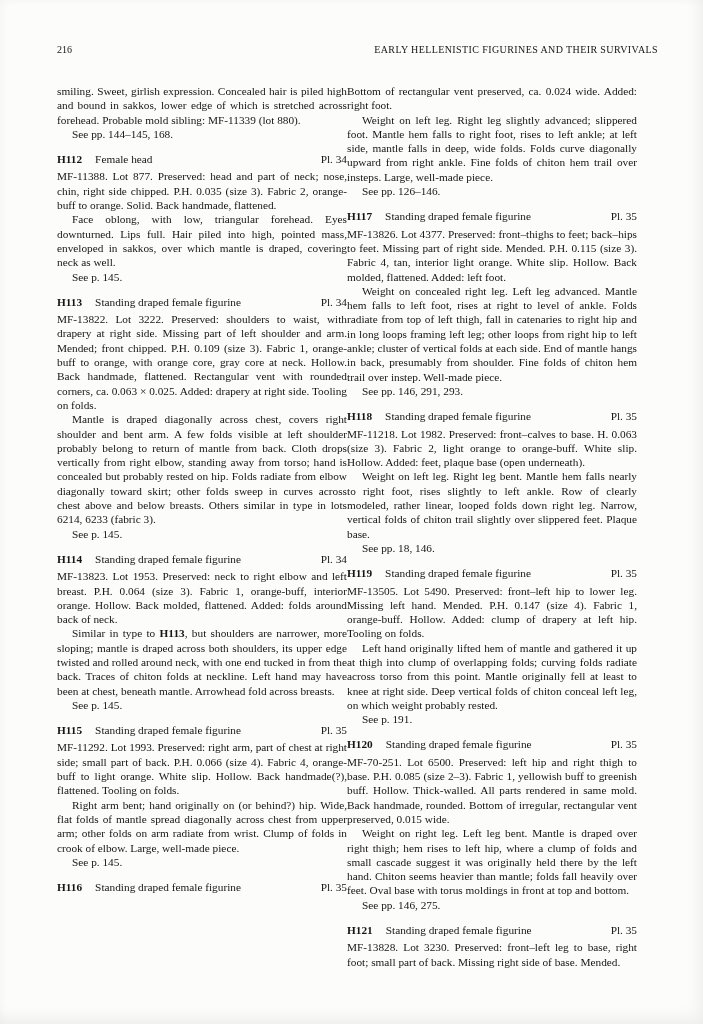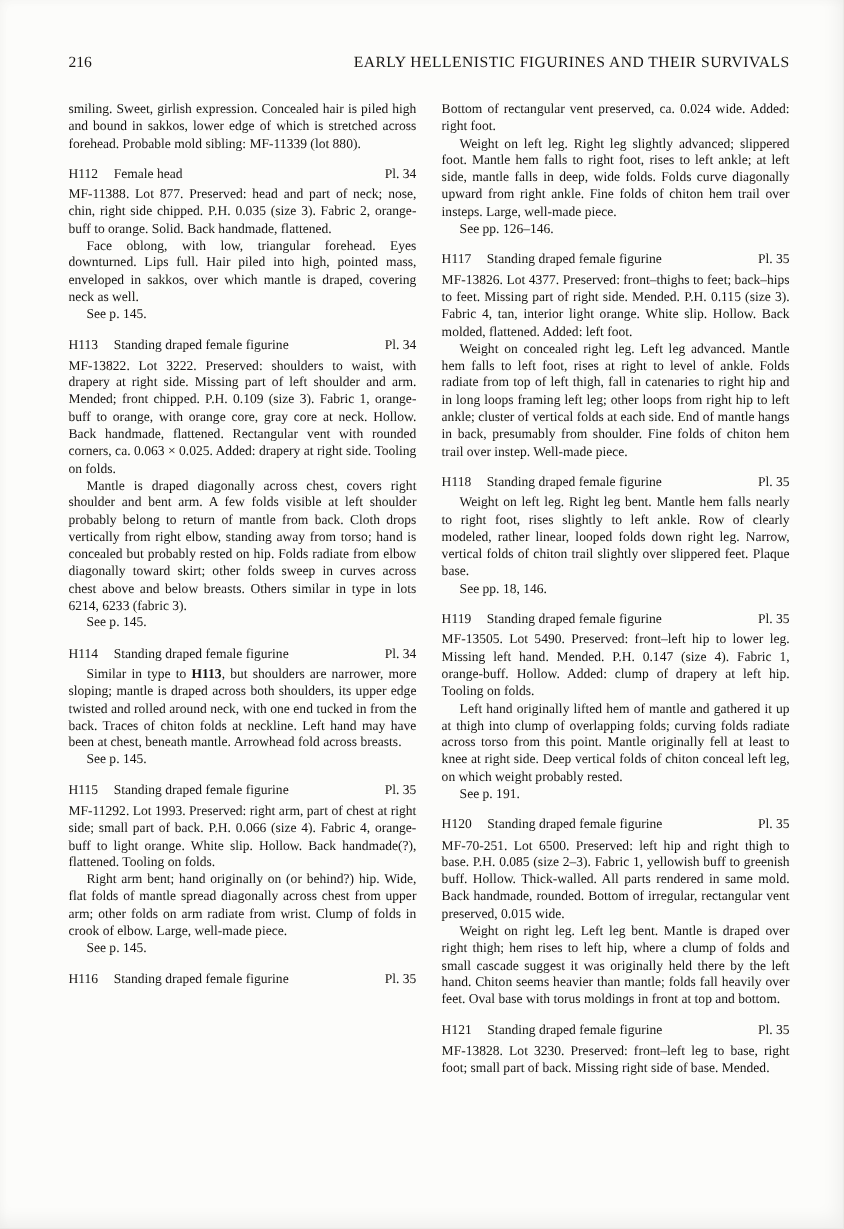--- a/index.html
+++ b/index.html
@@ -16,71 +16,71 @@
     background: #fcfcfa;
     box-shadow: inset -5px -7px 14px rgba(0,0,0,0.05), inset 2px 2px 8px rgba(0,0,0,0.02);
     color: #171513;
     overflow: hidden;
     box-sizing: border-box;
   }
   .running-header {
     position: relative;
     margin: 44px 45px 0 57px;
     height: 18px;
-    font-size: 13px;
+    font-size: 10px;
   }
   .page-num {
     position: absolute;
     left: 0;
     top: 0;
   }
   .running-head {
     display: block;
     text-align: right;
     letter-spacing: 0.4px;
   }
   .columns {
     display: flex;
-    gap: 21px;
     margin: 22px 45px 0 57px;
   }
   .col {
     width: 290px;
     font-size: 11.3px;
     line-height: 14.3px;
     text-align: justify;
   }
   .col p { margin: 0; }
   p.indent { text-indent: 15px; }
   p.see { text-indent: 15px; }
   .entry { margin-top: 11px; }
   .entry-head {
     display: flex;
     align-items: baseline;
     margin-bottom: 3px;
     text-align: left;
   }
-  .eid { font-weight: normal; margin-right: 13px; }
+  .eid { font-weight: bold; margin-right: 13px; }
   .eplate { margin-left: auto; padding-left: 8px; white-space: nowrap; }
   .bold { font-weight: bold; }
 </style>
 </head>
 <body>
 
 <div class="page">
 
   <div class="running-header">
     <span class="page-num">216</span>
     <span class="running-head">EARLY HELLENISTIC FIGURINES AND THEIR SURVIVALS</span>
   </div>
 
   <div class="columns">
 
     <div class="col">
       <p>smiling. Sweet, girlish expression. Concealed hair is piled high and bound in sakkos, lower edge of which is stretched across forehead. Probable mold sibling: MF-11339 (lot 880).</p>
+      <p class="see">See pp. 144–145, 168.</p>
 
       <div class="entry">
         <div class="entry-head">
           <span class="eid">H112</span>
           <span class="etitle">Female head</span>
           <span class="eplate">Pl. 34</span>
         </div>
         <p>MF-11388. Lot 877. Preserved: head and part of neck; nose, chin, right side chipped. P.H. 0.035 (size 3). Fabric 2, orange-buff to orange. Solid. Back handmade, flattened.</p>
         <p class="indent">Face oblong, with low, triangular forehead. Eyes downturned. Lips full. Hair piled into high, pointed mass, enveloped in sakkos, over which mantle is draped, covering neck as well.</p>
         <p class="see">See p. 145.</p>
@@ -96,20 +96,21 @@
         <p class="indent">Mantle is draped diagonally across chest, covers right shoulder and bent arm. A few folds visible at left shoulder probably belong to return of mantle from back. Cloth drops vertically from right elbow, standing away from torso; hand is concealed but probably rested on hip. Folds radiate from elbow diagonally toward skirt; other folds sweep in curves across chest above and below breasts. Others similar in type in lots 6214, 6233 (fabric 3).</p>
         <p class="see">See p. 145.</p>
       </div>
 
       <div class="entry">
         <div class="entry-head">
           <span class="eid">H114</span>
           <span class="etitle">Standing draped female figurine</span>
           <span class="eplate">Pl. 34</span>
         </div>
+        <p>MF-13823. Lot 1953. Preserved: neck to right elbow and left breast. P.H. 0.064 (size 3). Fabric 1, orange-buff, interior orange. Hollow. Back molded, flattened. Added: folds around back of neck.</p>
         <p class="indent"><span>Similar in type to </span><span class="bold">H113</span><span>, but shoulders are narrower, more sloping; mantle is draped across both shoulders, its upper edge twisted and rolled around neck, with one end tucked in from the back. Traces of chiton folds at neckline. Left hand may have been at chest, beneath mantle. Arrowhead fold across breasts.</span></p>
         <p class="see">See p. 145.</p>
       </div>
 
       <div class="entry">
         <div class="entry-head">
           <span class="eid">H115</span>
           <span class="etitle">Standing draped female figurine</span>
           <span class="eplate">Pl. 35</span>
         </div>
@@ -133,28 +134,30 @@
       <p class="see">See pp. 126–146.</p>
 
       <div class="entry">
         <div class="entry-head">
           <span class="eid">H117</span>
           <span class="etitle">Standing draped female figurine</span>
           <span class="eplate">Pl. 35</span>
         </div>
         <p>MF-13826. Lot 4377. Preserved: front–thighs to feet; back–hips to feet. Missing part of right side. Mended. P.H. 0.115 (size 3). Fabric 4, tan, interior light orange. White slip. Hollow. Back molded, flattened. Added: left foot.</p>
         <p class="indent">Weight on concealed right leg. Left leg advanced. Mantle hem falls to left foot, rises at right to level of ankle. Folds radiate from top of left thigh, fall in catenaries to right hip and in long loops framing left leg; other loops from right hip to left ankle; cluster of vertical folds at each side. End of mantle hangs in back, presumably from shoulder. Fine folds of chiton hem trail over instep. Well-made piece.</p>
+        <p class="see">See pp. 146, 291, 293.</p>
       </div>
 
       <div class="entry">
         <div class="entry-head">
           <span class="eid">H118</span>
           <span class="etitle">Standing draped female figurine</span>
           <span class="eplate">Pl. 35</span>
         </div>
+        <p>MF-11218. Lot 1982. Preserved: front–calves to base. H. 0.063 (size 3). Fabric 2, light orange to orange-buff. White slip. Hollow. Added: feet, plaque base (open underneath).</p>
         <p class="indent">Weight on left leg. Right leg bent. Mantle hem falls nearly to right foot, rises slightly to left ankle. Row of clearly modeled, rather linear, looped folds down right leg. Narrow, vertical folds of chiton trail slightly over slippered feet. Plaque base.</p>
         <p class="see">See pp. 18, 146.</p>
       </div>
 
       <div class="entry">
         <div class="entry-head">
           <span class="eid">H119</span>
           <span class="etitle">Standing draped female figurine</span>
           <span class="eplate">Pl. 35</span>
         </div>
@@ -164,20 +167,21 @@
       </div>
 
       <div class="entry">
         <div class="entry-head">
           <span class="eid">H120</span>
           <span class="etitle">Standing draped female figurine</span>
           <span class="eplate">Pl. 35</span>
         </div>
         <p>MF-70-251. Lot 6500. Preserved: left hip and right thigh to base. P.H. 0.085 (size 2–3). Fabric 1, yellowish buff to greenish buff. Hollow. Thick-walled. All parts rendered in same mold. Back handmade, rounded. Bottom of irregular, rectangular vent preserved, 0.015 wide.</p>
         <p class="indent">Weight on right leg. Left leg bent. Mantle is draped over right thigh; hem rises to left hip, where a clump of folds and small cascade suggest it was originally held there by the left hand. Chiton seems heavier than mantle; folds fall heavily over feet. Oval base with torus moldings in front at top and bottom.</p>
+        <p class="see">See pp. 146, 275.</p>
       </div>
 
       <div class="entry">
         <div class="entry-head">
           <span class="eid">H121</span>
           <span class="etitle">Standing draped female figurine</span>
           <span class="eplate">Pl. 35</span>
         </div>
         <p>MF-13828. Lot 3230. Preserved: front–left leg to base, right foot; small part of back. Missing right side of base. Mended.</p>
       </div>

